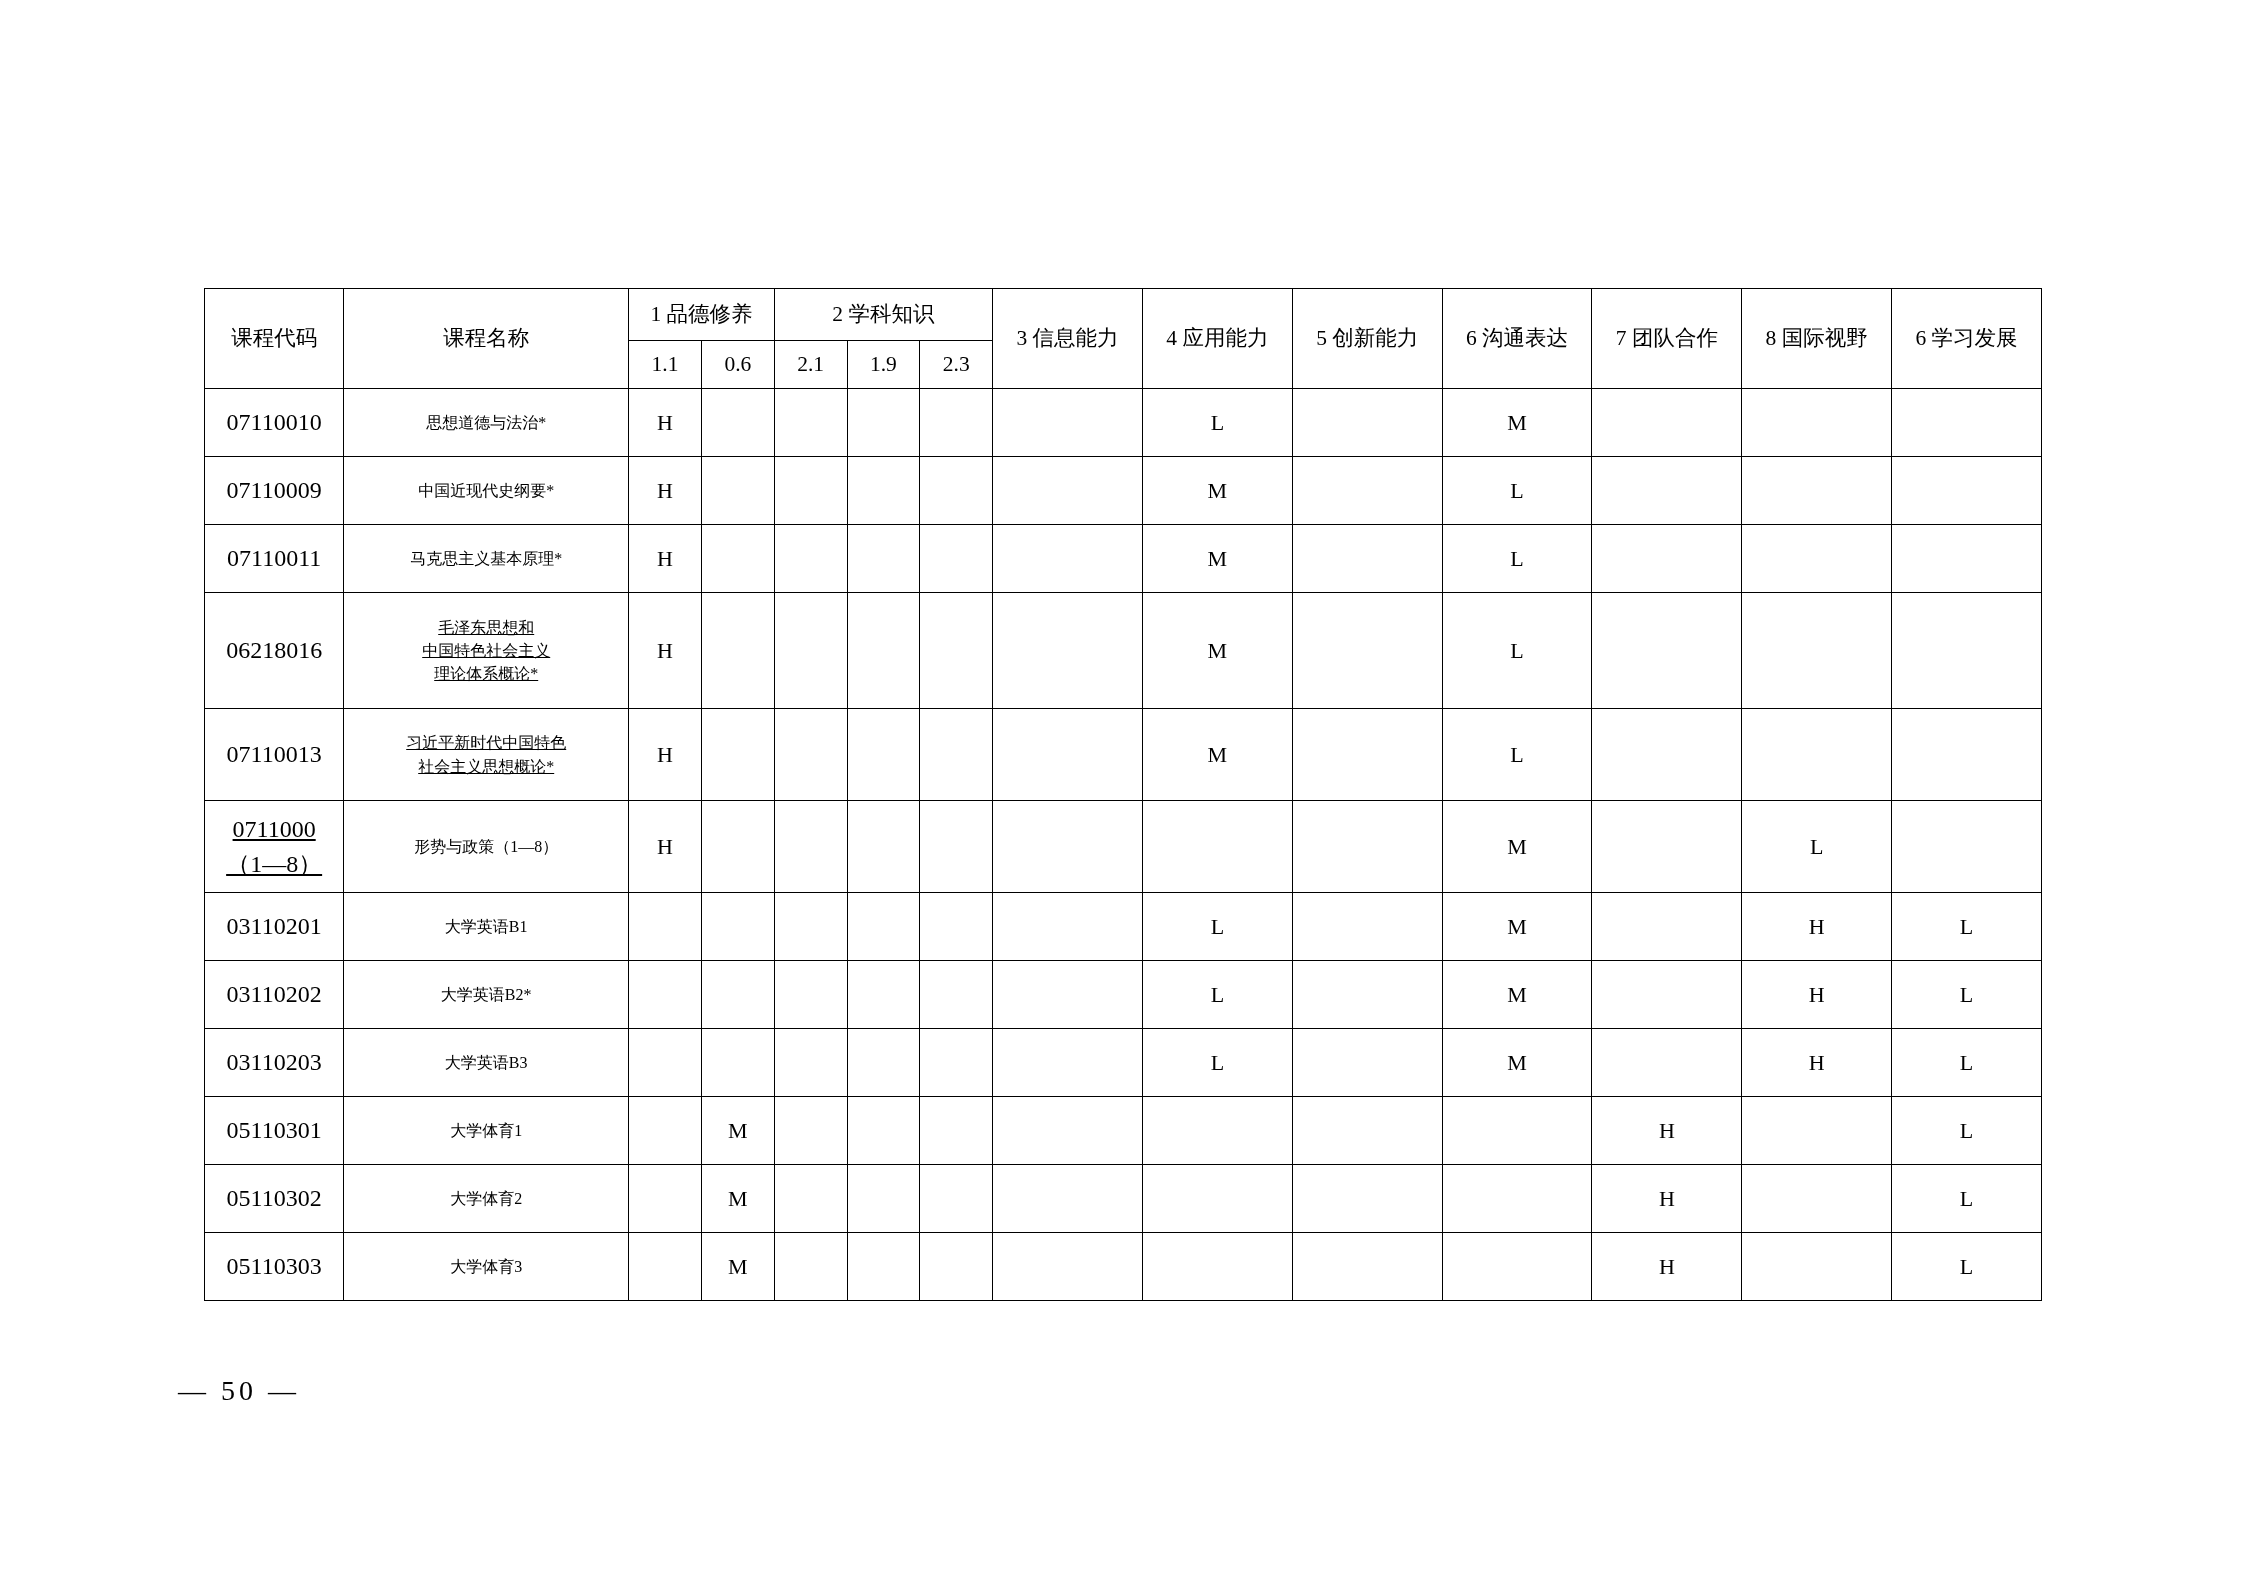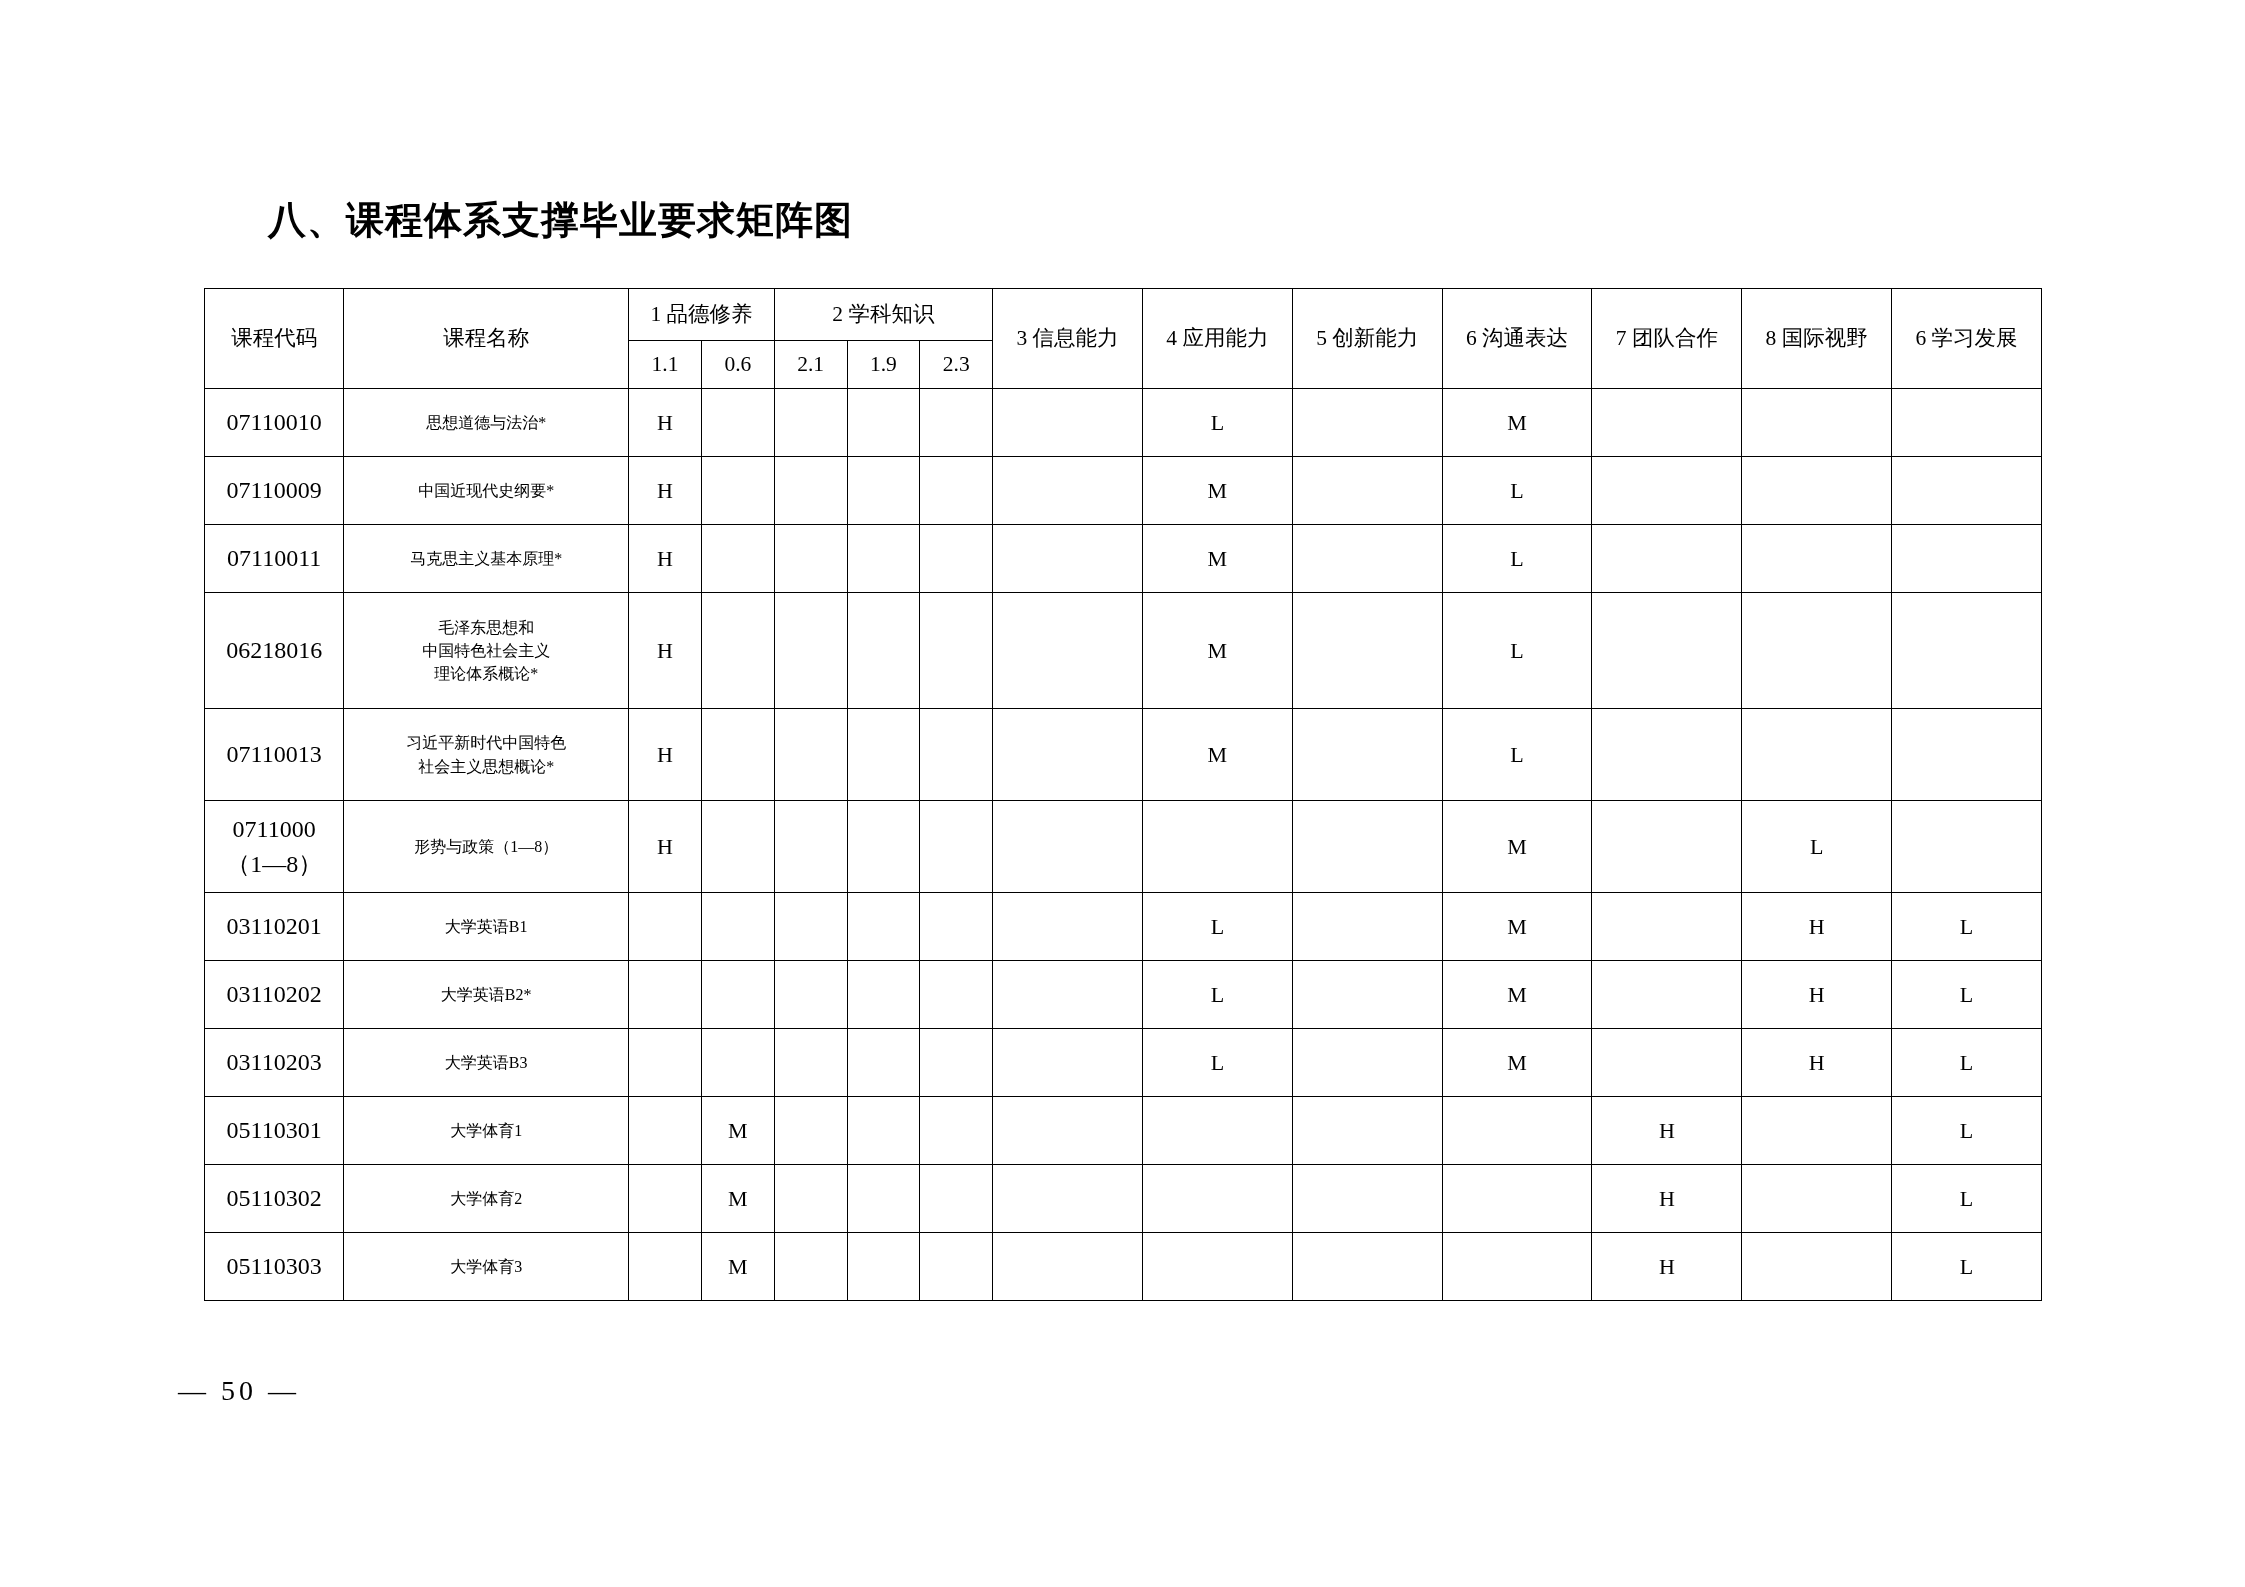--- a/index.html
+++ b/index.html
@@ -64,38 +64,37 @@
   .col-code    { width: 132px; }
   .col-name    { width: 270px; }
   .col-sub     { width: 69px; }
   .col-wide    { width: 142px; }
   .cell-code   { font-size: 24px; }
   .cell-name   { font-size: 16px; }
   .cell-mark   { font-size: 22px; font-family: "Liberation Serif", serif; }
   tbody tr { height: 68px; }
   tr.tall-3 { height: 116px; }
   tr.tall-2 { height: 92px; }
-  .two-line { line-height: 1.5; }
+  .two-line { line-height: 1.5; text-decoration: underline; }
   .page-number {
     position: absolute;
     left: 178px;
     top: 1375px;
     font-size: 28px;
     letter-spacing: 4px;
     font-family: "Liberation Serif", serif;
     white-space: nowrap;
     text-align: right;
   }
 </style>
 </head>
 <body>
 
 <div class="page">
 
-  <div class="doc-title">八、课程体系支撑毕业要求矩阵图</div>
 
   <table class="matrix">
     <colgroup>
       <col class="col-code">
       <col class="col-name">
       <col class="col-sub">
         <col class="col-sub">
       <col class="col-sub">
         <col class="col-sub">
         <col class="col-sub">

